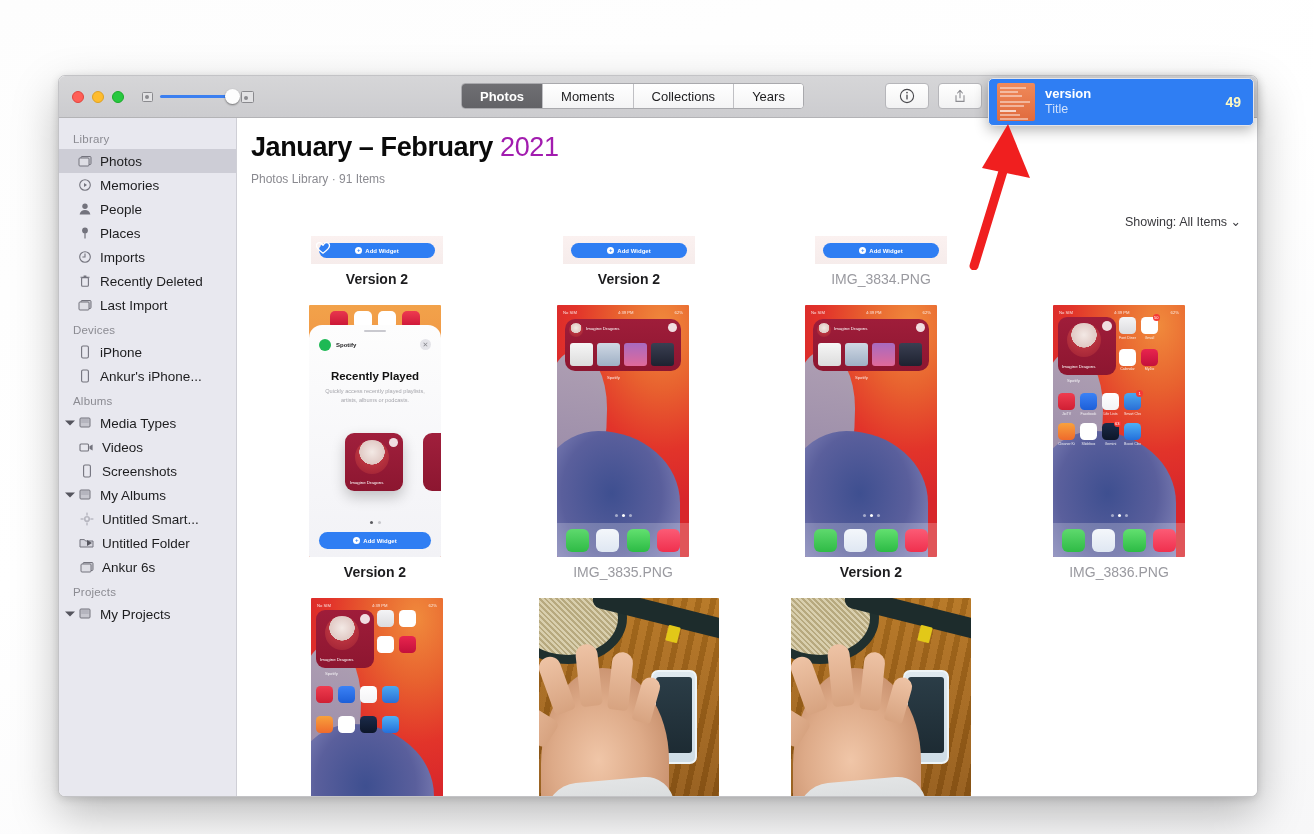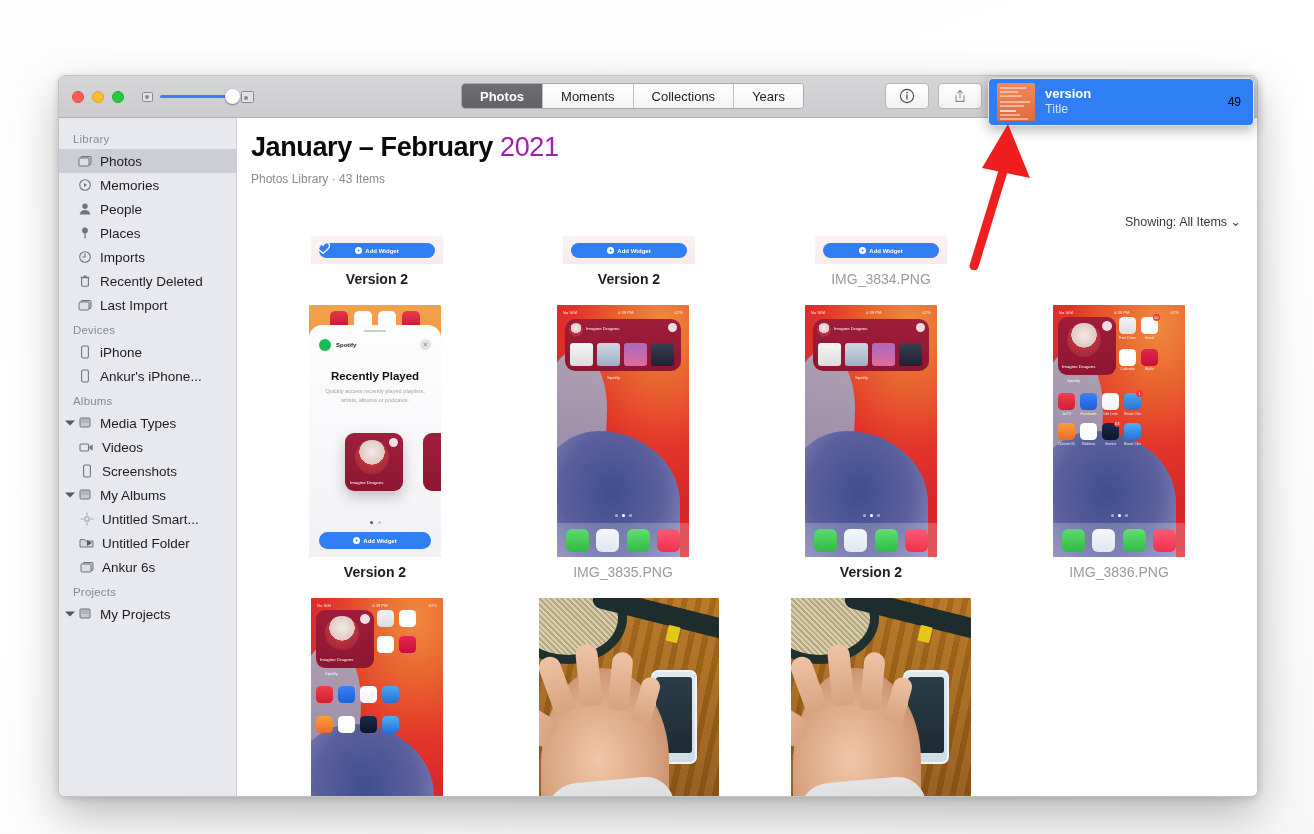--- a/index.html
+++ b/index.html
@@ -355,21 +355,21 @@
   }
   #dd-thumb {
     width: 38px; height: 38px; flex: none; border-radius: 2px;
     background: linear-gradient(#f08a5a,#e06a3d);
     position: relative; overflow: hidden;
   }
   #dd-thumb .ln { position: absolute; left: 3px; height: 1.6px; background: rgba(255,255,255,.45); }
   #dd-text { flex: 1; line-height: 1.25; }
   #dd-title { font-size: 13px; font-weight: bold; color: #ffffff; }
   #dd-sub { font-size: 12.5px; color: #cfe0fb; }
-  #dd-count { font-size: 12px; font-weight: normal; color: #000000; }
+  #dd-count { font-size: 14px; font-weight: bold; color: #fef9c3; }
 </style>
 </head>
 <body>
 
 <div id="desktop"></div>
 
 <div id="window">
 
   <div id="titlebar">
     <div class="traffic">
@@ -603,21 +603,21 @@
         <span class="sb-label">My Projects</span>
       </div>
     </div>
 
     <div id="content">
       <div id="content-head">
         <div id="titleline">
           <b>January – February</b>
           <span class="year">2021</span>
         </div>
-        <div id="subline">Photos Library · 43 Items</div>
+        <div id="subline">Photos Library · 91 Items</div>
       </div>
       <div id="showing">Showing: All Items ⌄</div>
 
       <div id="grid">
 
         <div class="grid-row">
           <div class="cutcell">
             <div class="cutthumb">
               <div class="addw" style="bottom:6px;left:8px;right:8px;height:15px;">
                 <span class="plus">+</span>

